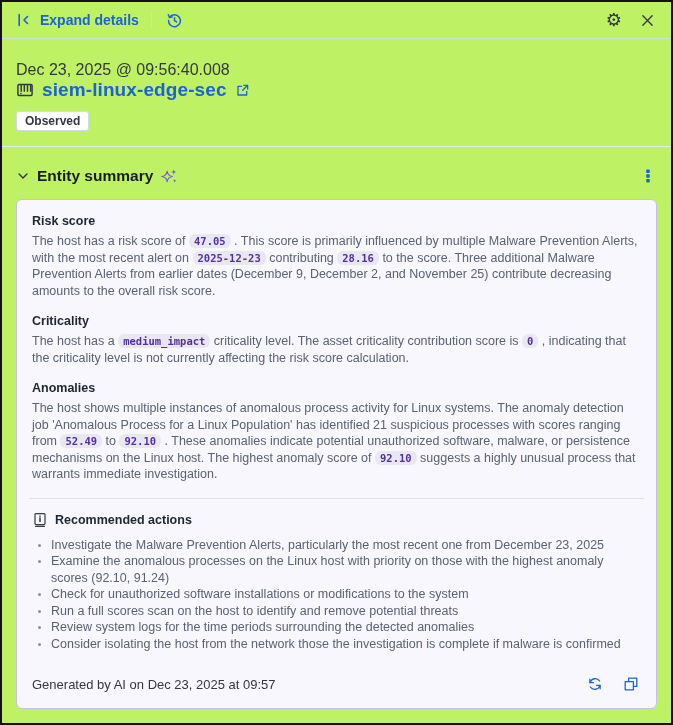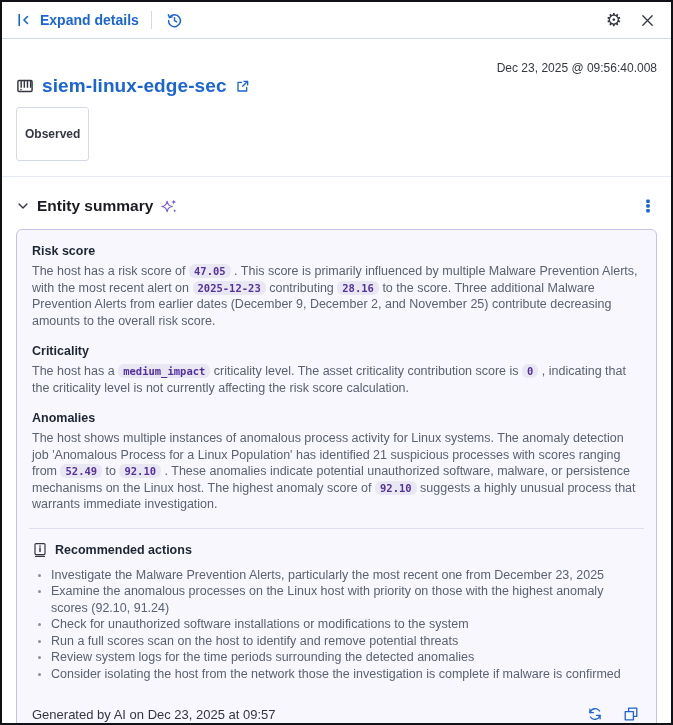--- a/index.html
+++ b/index.html
@@ -1,21 +1,21 @@
 <!DOCTYPE html>
 <html><head>
 <meta charset="utf-8">
 <style>
   * { box-sizing: border-box; margin: 0; padding: 0; }
   html,body { background:#e8e8e8; }
   body { font-family:"Liberation Sans", sans-serif; }
 
   .flyout{
     width:673px; height:725px; margin:0 auto;
-    background:#ffffff; border:2px solid #101218;
+    background:#bef264; border:2px solid #101218;
     overflow:hidden; position:relative;
   }
 
   
   .topbar{
     height:37px; display:flex; align-items:center;
     padding:0 14px; border-bottom:1px solid #d3dae6;
   }
   .expand-btn{
     display:flex; align-items:center; gap:8px;
@@ -28,47 +28,47 @@
     background:none; border:none; cursor:pointer; padding:2px;
     display:flex; align-items:center; justify-content:center;
     color:#343741; font-family:inherit;
   }
   .icon-btn.blue{ color:#1b64d6; }
   .topbar-right{ margin-left:auto; display:flex; align-items:center; gap:14px; }
   .gear-glyph{ font-size:18px; line-height:1; color:#343741; }
 
   
   .content{ padding:12px 14px 0 14px; }
-  .timestamp{ font-size:12px; color:#343741; margin-top:10px;text-align:right; }
+  .timestamp{ font-size:16px; color:#343741; margin-top:10px; }
 
   .title-row{ display:flex; align-items:center; gap:8px; margin-top:0; }
   .host-title{ font-size:19px; font-weight:700; color:#1b64d6; letter-spacing:.1px; }
   .title-row .storage{ color:#343741; }
   .title-row .popout{ color:#1b64d6; cursor:pointer; }
 
   .badge{
     display:inline-block; margin-top:10px;
     border:1px solid #d3dae6; border-radius:3px;
-    padding:19px 8px; font-size:12px; font-weight:600; color:#343741;
+    padding:2px 8px; font-size:12px; font-weight:600; color:#343741;
     background:#fff;
   }
 
   .hr-full{ border:none; border-top:1px solid #e4e9f2; margin:15px -14px 0 -14px; }
 
   .summary-head{ display:flex; align-items:center; gap:7px; margin-top:19px; }
   .summary-title{ font-size:15.5px; font-weight:700; color:#1a1c21; }
   .summary-head .chev{ color:#343741; cursor:pointer; }
   .dots-btn{ margin-left:auto; }
 
   
   .ai-panel{
     margin-top:13px;
     border:1px solid #cabfe9; border-radius:6px;
     background:#f8f7fd;
-    padding:14px 15px 4px 15px;
+    padding:14px 15px 14px 15px;
   }
   .sec-heading{ font-size:12.5px; font-weight:700; color:#1d2634; margin-bottom:5px; }
   .sec-text{ font-size:12.5px; line-height:16.5px; color:#5a6273; margin-bottom:15px; }
   .sec-text code{
     font-family:"DejaVu Sans Mono", monospace;
     font-size:10.5px; font-weight:700;
     color:#54309f; background:#e9e7f2;
     padding:1px 5px; border-radius:6px;
   }
   .panel-divider{ border:none; border-top:1px solid #e2def0; margin:15px -3px 13px -3px; }

